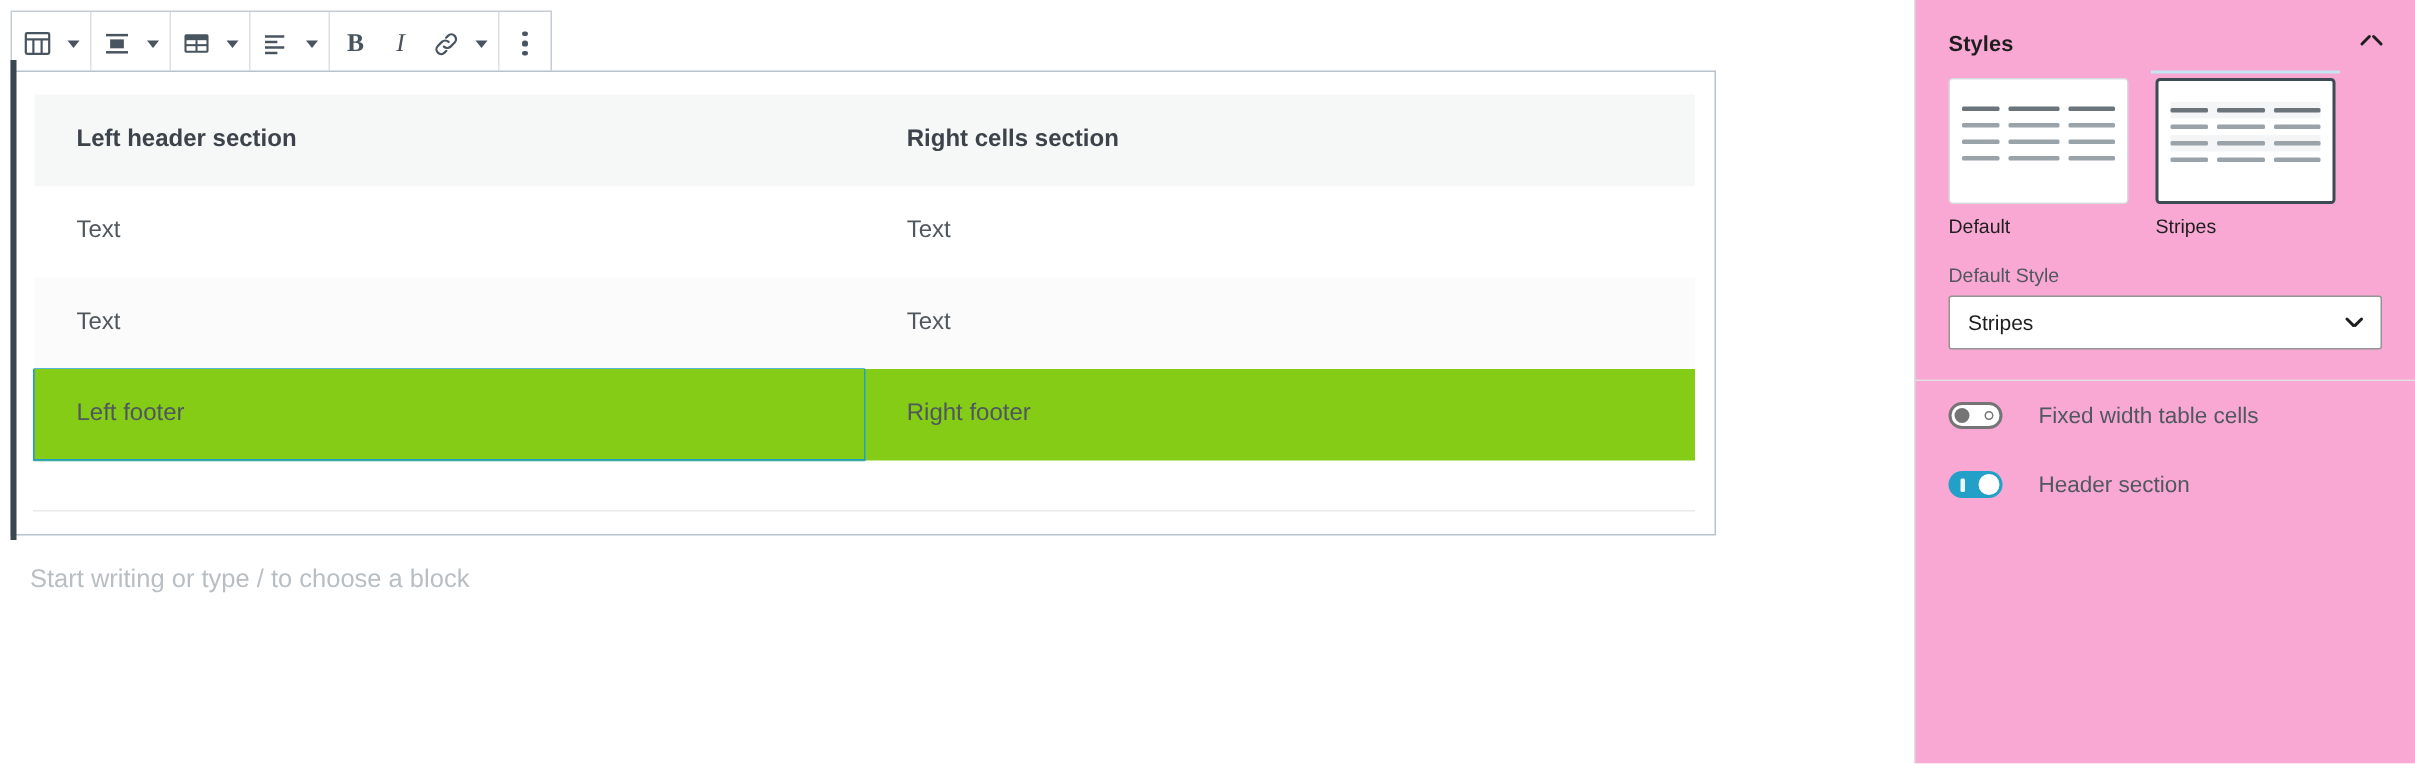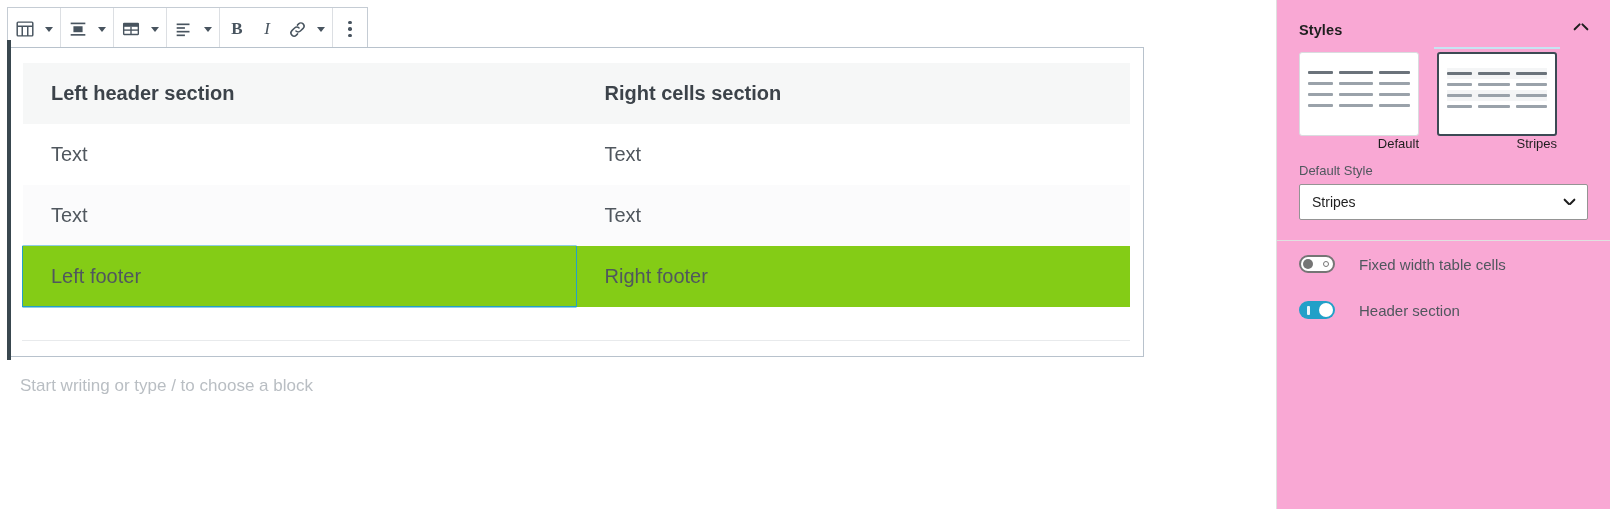--- a/index.html
+++ b/index.html
@@ -44,21 +44,21 @@
     position:absolute; left:7px; top:47px; width:1137px; height:310px;
     border:1px solid #b8c2cc; background:#fff;
   }
   .block-left-bar { position:absolute; left:-1px; top:-8px; width:4px; height:320px; background:#39474f; }
 
   table.wp-table { width:1108px; margin:14px 0 0 14px; border-collapse:collapse; table-layout:fixed; }
   table.wp-table td, table.wp-table th {
     padding:0 0 0 28px;
     height:61px;
     vertical-align:middle;
-    font-size:20px;
+    font-size:16px;
     color:#50575e;
     font-weight:400;
     text-align:left;
     border:1px solid transparent;
   }
   table.wp-table thead th {
     background:#f6f7f7;
     font-weight:700;
     color:#3c434a;
   }
@@ -105,21 +105,21 @@
     position:relative; overflow:hidden;
   }
   .style-item.selected .style-thumb {
     border:2.5px solid #3c4a54;
     border-radius:3px;
   }
   .style-item.selected { position:relative; }
   .style-item.selected:before {
     content:""; position:absolute; left:-3px; top:-5px; width:126px; height:2px; background:#c6e4f2;
   }
-  .style-label { text-align:right; font-size:13px; color:#1e1e1e; }
+  .style-label { text-align:left; font-size:13px; color:#1e1e1e; margin-top:7px; }
 
   
   .mini { position:absolute; left:8px; top:14px; right:8px; }
   .mini-row { display:flex; gap:6px; height:11px; align-items:center; }
   .mini-row.stripe { background:#f4f5f6; }
   .mini-c { height:3px; background:#9aa2aa; border-radius:1px; }
   .mini-head .mini-c { background:#6b737b; height:3px; }
   .mini-c.c1 { width:26px; }
   .mini-c.c2 { width:34px; }
   .mini-c.c3 { width:32px; }
@@ -339,21 +339,21 @@
                     <span class="mini-c c2"></span>
                     <span class="mini-c c3"></span>
                 </div>
               </div>
             </div>
             <div class="style-label">Stripes</div>
           </div>
 
         </div>
 
-        <div style="margin-top:12px;">
+        <div style="margin-top:18px;">
           <div class="field-label">Default Style</div>
           <div class="select-box">
             <span>Stripes</span>
             <span class="select-arrow"></span>
           </div>
         </div>
 
       </div>
     </div>
 

